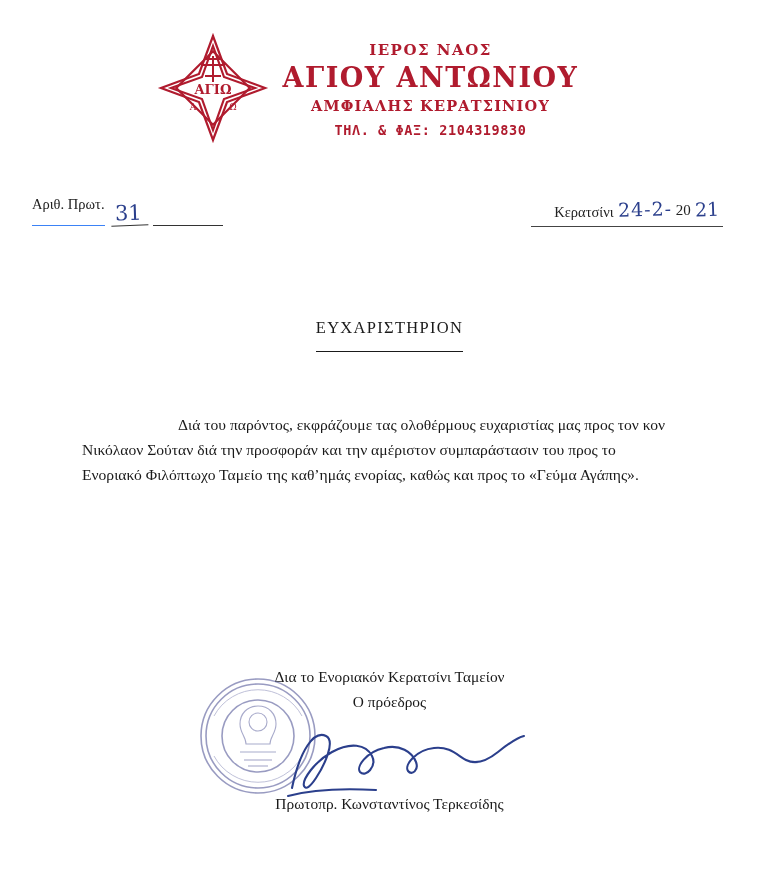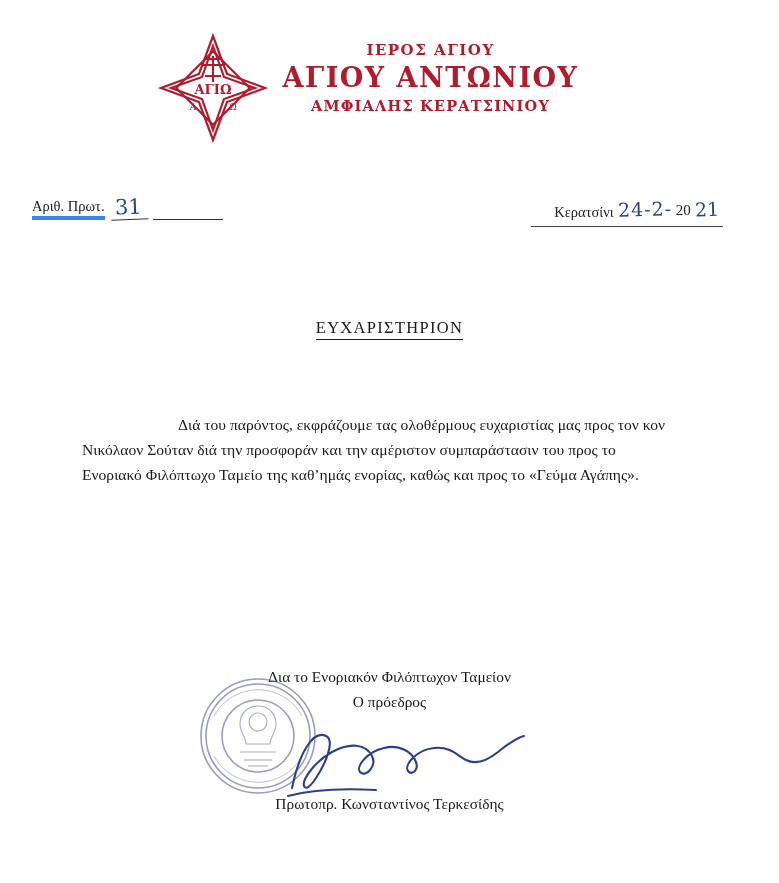--- a/index.html
+++ b/index.html
@@ -118,22 +118,22 @@
     left: 32px;
     top: 0;
     display: flex;
     align-items: flex-end;
     gap: 6px;
   }
   .proto-label {
     font-family: "Liberation Serif", serif;
     font-size: 14.5px;
     color: #222;
-    border-bottom: 4px solid #3b82f6;
-    padding-bottom: 1px;
+    border-bottom: 1px solid #3b82f6;
+    padding-bottom: 12px;
   }
   .proto-value {
     font-family: "DejaVu Serif", serif;
     font-size: 21px;
     color: #2b3f8c;
     border-bottom: 1px solid #333;
     padding: 0 6px 1px 4px;
     line-height: 1.05;
     transform: rotate(-2deg);
   }
@@ -193,21 +193,21 @@
     left: 0;
     width: 779px;
     text-align: center;
     font-family: "Liberation Serif", serif;
     font-size: 16.5px;
     letter-spacing: 1.3px;
     color: #1a1a1a;
   }
   .doc-title span {
     border-bottom: 1px solid #1a1a1a;
-    padding-bottom: 2px;
+    padding-bottom: 14px;
   }
 
   
   .body-text {
     position: absolute;
     top: 404px;
     left: 74px;
     width: 600px;
     font-family: "Liberation Serif", serif;
     font-size: 15.6px;
@@ -286,23 +286,24 @@
             <line x1="44" y1="33" x2="68" y2="33"></line>
             <line x1="49" y1="27" x2="63" y2="27"></line>
             <line x1="48" y1="44" x2="64" y2="44"></line>
           </g>
           <text x="56" y="62" font-family="DejaVu Serif, serif" font-size="13" fill="#b01b2e" text-anchor="middle" font-weight="bold">ΑΓΙΩ</text>
           <text x="36" y="78" font-family="DejaVu Serif, serif" font-size="9" fill="#b01b2e" text-anchor="middle">Α</text>
           <text x="76" y="78" font-family="DejaVu Serif, serif" font-size="9" fill="#b01b2e" text-anchor="middle">Ω</text>
         </svg>
       </div>
       <div class="head-text">
-        <div class="head-line2">ΙΕΡΟΣ ΑΓΙΟΥ</div>
+        <div class="head-line2">ΙΕΡΟΣ ΝΑΟΣ</div>
         <div class="head-line3">ΑΓΙΟΥ ΑΝΤΩΝΙΟΥ</div>
         <div class="head-line4">ΑΜΦΙΑΛΗΣ ΚΕΡΑΤΣΙΝΙΟΥ</div>
+        <div class="head-line5">ΤΗΛ. &amp; ΦΑΞ: 2104319830</div>
       </div>
     </div>
   </div>
 
   <div class="proto-row">
     <div class="proto-left">
       <span class="proto-label">Αριθ. Πρωτ.</span>
       <span class="proto-value">31</span>
       <span class="proto-rule"></span>
     </div>
@@ -317,21 +318,21 @@
 
   <div class="doc-title">
     <span>ΕΥΧΑΡΙΣΤΗΡΙΟΝ</span>
   </div>
 
   <div class="body-text">
     <p>Διά του παρόντος, εκφράζουμε τας ολοθέρμους ευχαριστίας μας προς τον κον Νικόλαον Σούταν διά την προσφοράν και την αμέριστον συμπαράστασιν του προς το Ενοριακό Φιλόπτωχο Ταμείο της καθ’ημάς ενορίας, καθώς και προς το «Γεύμα Αγάπης».</p>
   </div>
 
   <div class="sig-block">
-    <div>Δια το Ενοριακόν Φιλόπτωχον Ταμείον</div>
+    <div>Δια το Ενοριακόν Κερατσίνι Ταμείον</div>
     <div>Ο πρόεδρος</div>
   </div>
 
   <div class="stamp">
     <svg width="120" height="120" viewBox="0 0 120 120">
       <g fill="none" stroke="#5b5f9c" stroke-width="1.6">
         <circle cx="60" cy="60" r="57"></circle>
         <circle cx="60" cy="60" r="52"></circle>
         <circle cx="60" cy="60" r="36"></circle>
       </g>

